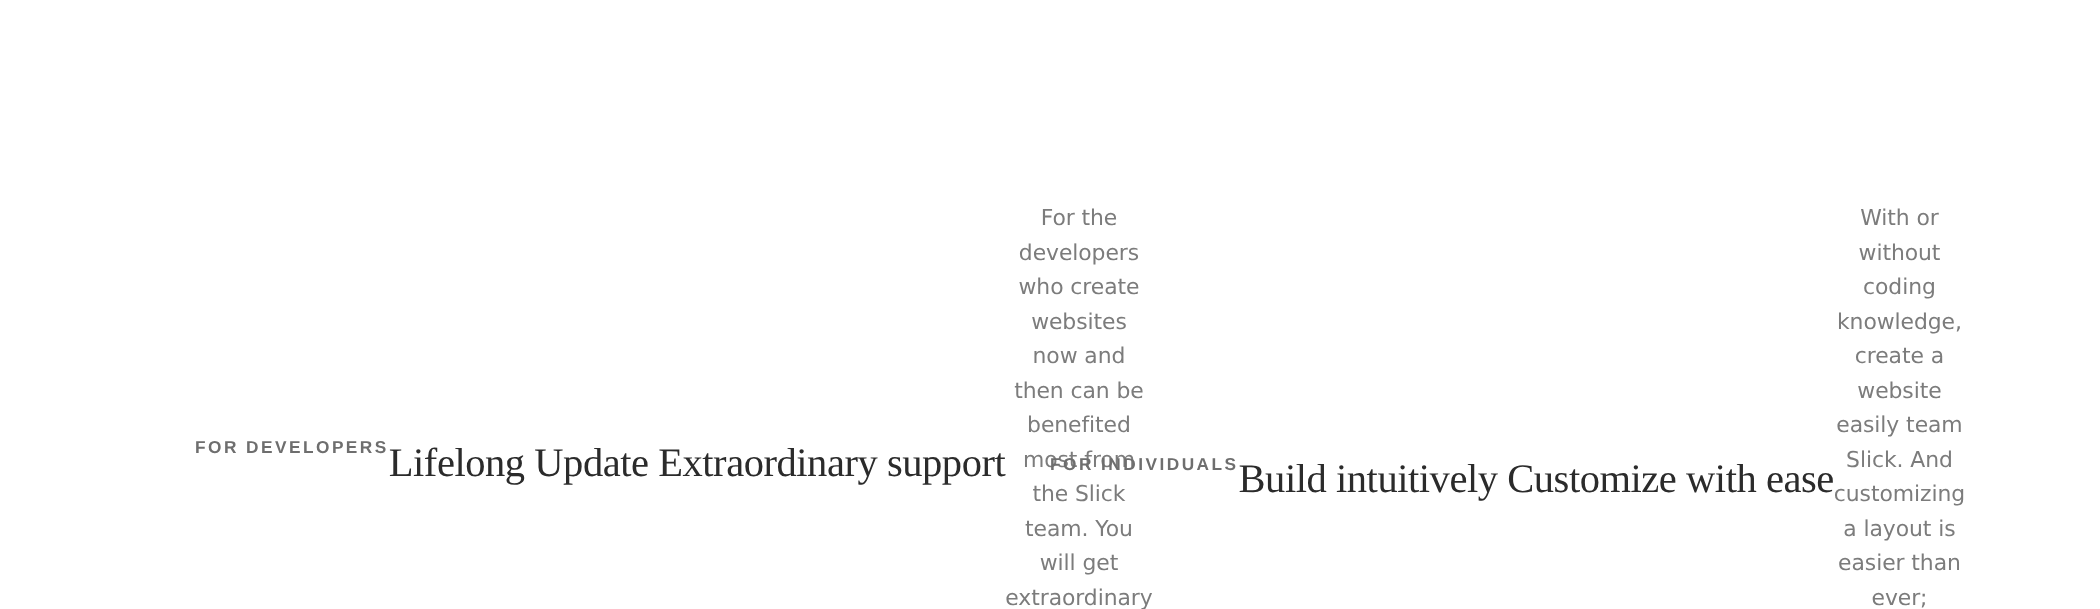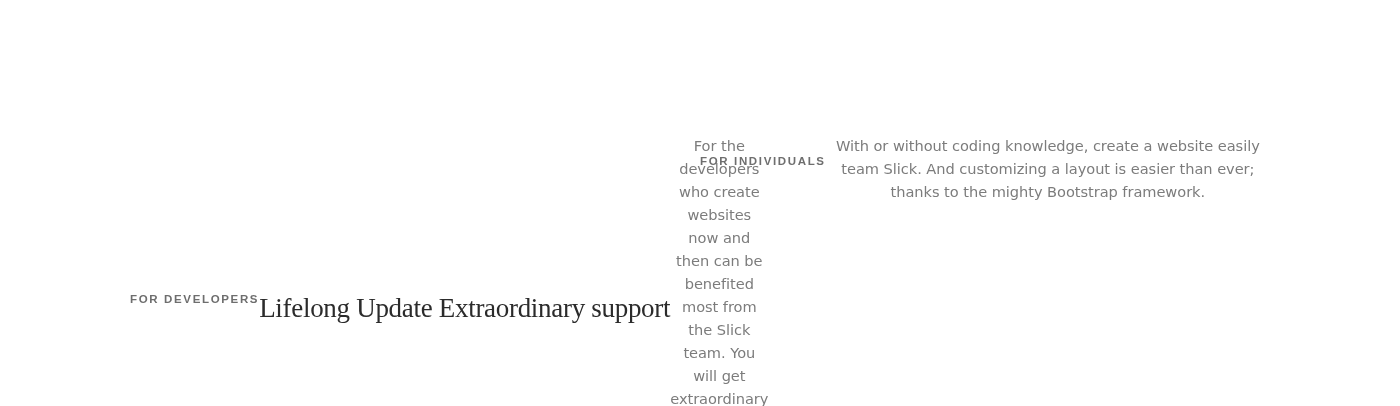--- a/index.html
+++ b/index.html
@@ -78,16 +78,17 @@
 <section class="feature-section">
 
   <div class="feature-column">
     <p class="eyebrow">FOR DEVELOPERS</p>
     <h2 class="feature-heading">Lifelong Update Extraordinary support</h2>
     <p class="feature-body">For the developers who create websites now and then can be benefited most from the Slick team. You will get extraordinary support and lifelong updates.</p>
   </div>
 
   <div class="feature-column">
     <p class="eyebrow">FOR INDIVIDUALS</p>
+    <h2 class="feature-heading">Build intuitively Customize with ease</h2>
     <p class="feature-body">With or without coding knowledge, create a website easily team Slick. And customizing a layout is easier than ever; thanks to the mighty Bootstrap framework.</p>
   </div>
 
 </section>
 
 </body></html>

